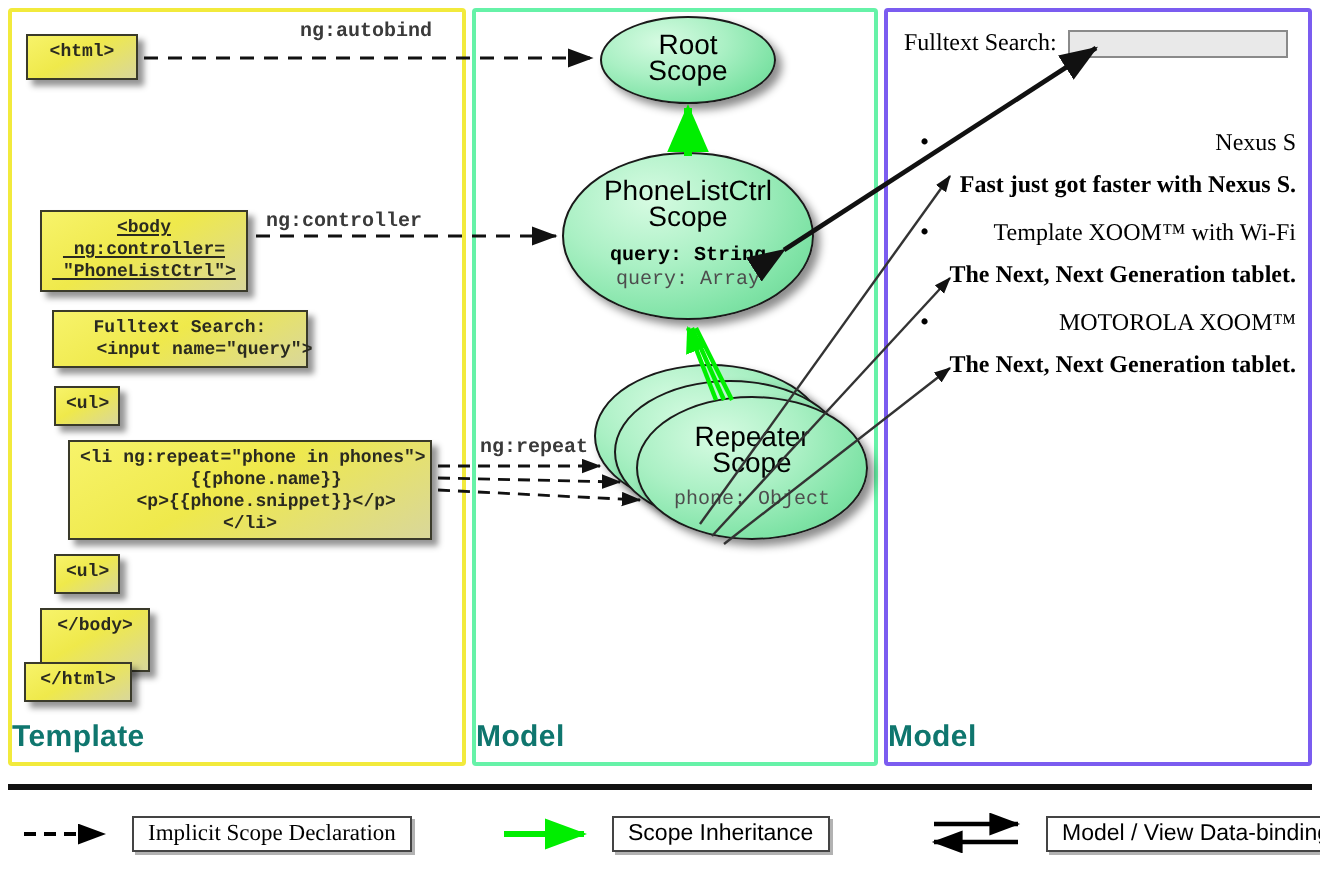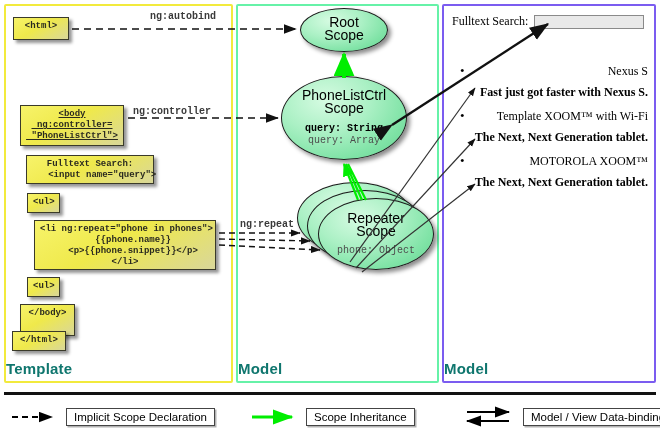--- a/index.html
+++ b/index.html
@@ -266,21 +266,21 @@
 
     <line x1="392" y1="125" x2="548" y2="24" stroke="#111" stroke-width="2.4" marker-start="url(#arrow-black)" marker-end="url(#arrow-black)"></line>
 
     <line x1="350" y1="262" x2="475" y2="88" stroke="#333" stroke-width="1.2" marker-end="url(#arrow-black-sm)"></line>
     <line x1="356" y1="268" x2="475" y2="139" stroke="#333" stroke-width="1.2" marker-end="url(#arrow-black-sm)"></line>
     <line x1="362" y1="272" x2="475" y2="184" stroke="#333" stroke-width="1.2" marker-end="url(#arrow-black-sm)"></line>
   </svg>
 
   <div id="legend-sep"></div>
 
-  <div class="legend-item" style="left:8px; top:406px;">
+  <div class="legend-item" style="left:8px; top:406px;font-family:Liberation Serif, serif;">
     <div class="legend-art">
       <svg width="52" height="22" viewBox="0 0 52 22">
         <defs>
           <marker id="lg-arrow-a" markerWidth="8" markerHeight="8" refX="6.5" refY="2.6" orient="auto">
             <path d="M0,0 L7,2.6 L0,5.2 z" fill="#000"></path>
           </marker>
         </defs>
         <line x1="4" y1="11" x2="44" y2="11" stroke="#000" stroke-width="2" stroke-dasharray="6,4" marker-end="url(#lg-arrow-a)"></line>
       </svg>
     </div>

